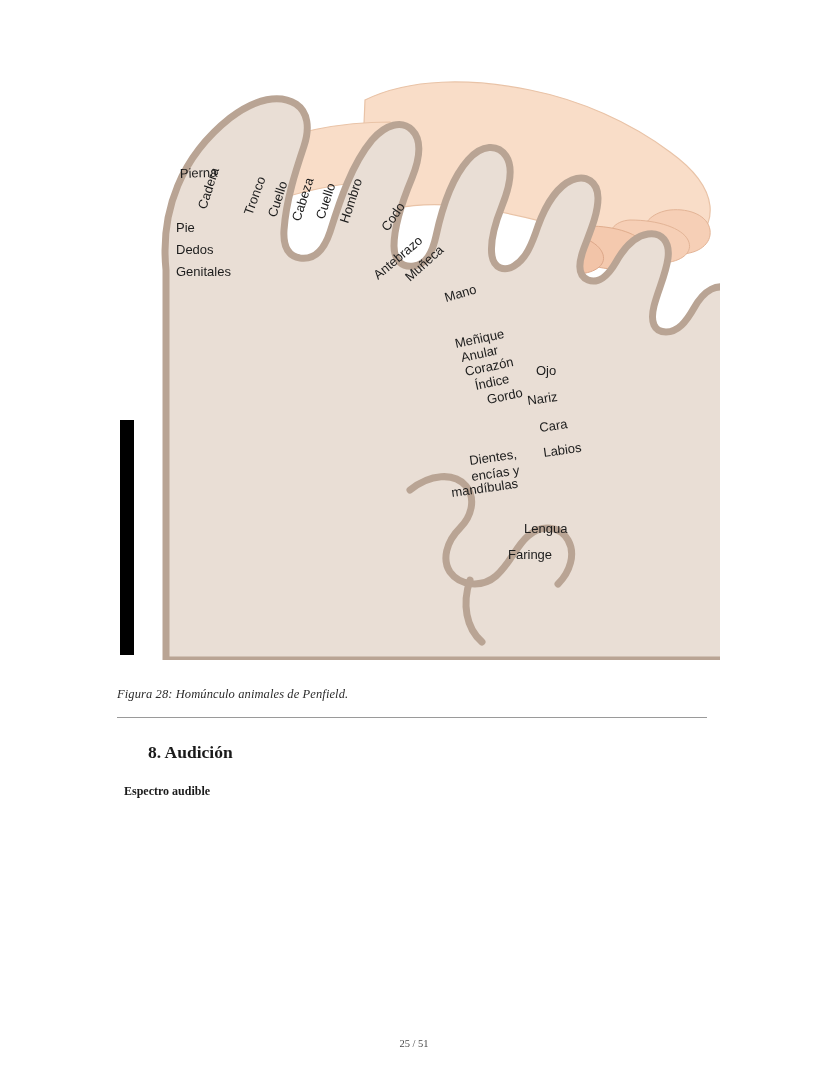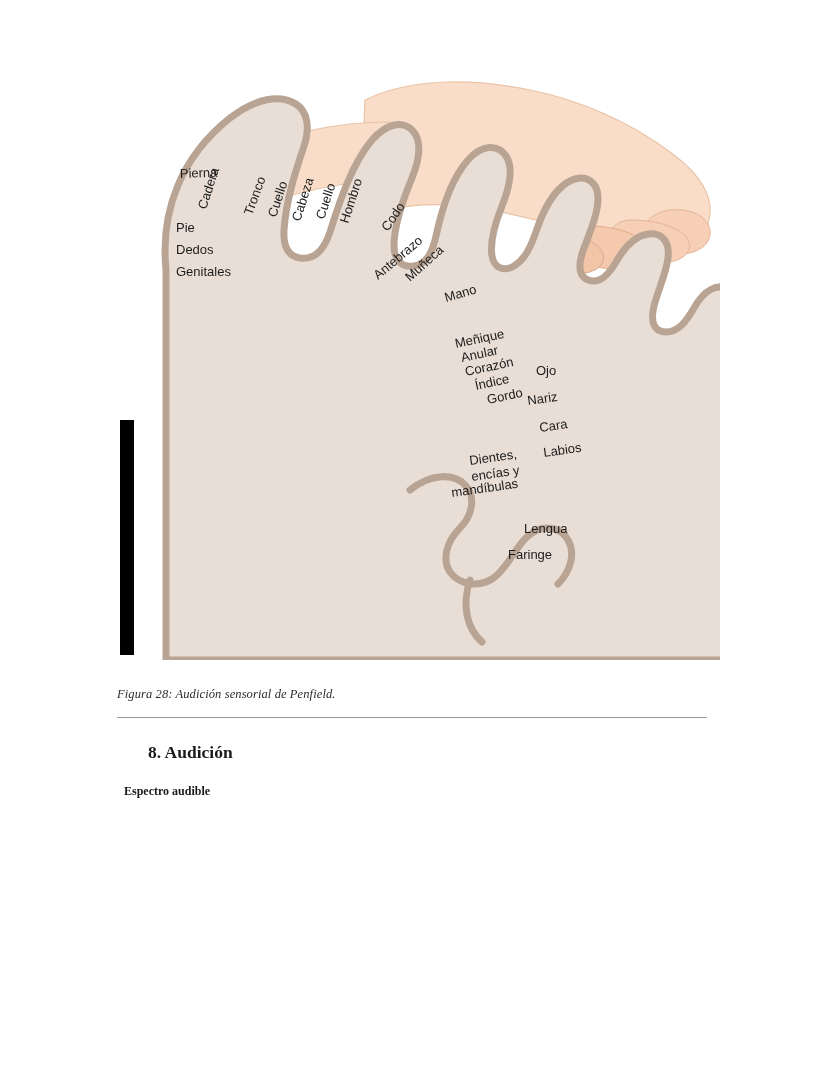--- a/index.html
+++ b/index.html
@@ -255,23 +255,24 @@
         <text class="hom-label" transform="translate(342,437) rotate(-8)">mandíbulas</text>
 
         <text class="hom-label" x="414" y="473">Lengua</text>
         <text class="hom-label" x="398" y="499">Faringe</text>
       </g>
     </svg>
 
     <div class="black-bar"></div>
   </div>
 
-  <div class="fig-caption">Figura 28: Audición sensorial de Penfield.</div>
+  <div class="fig-caption">Figura 28: Homúnculo animales de Penfield.</div>
 
   <div class="rule"></div>
 
   <h2 class="heading">8. Audición</h2>
 
   <h3 class="subheading">Espectro audible</h3>
 
 
+  <div class="page-number">25 / 51</div>
 
 </div>
 
 </body></html>

